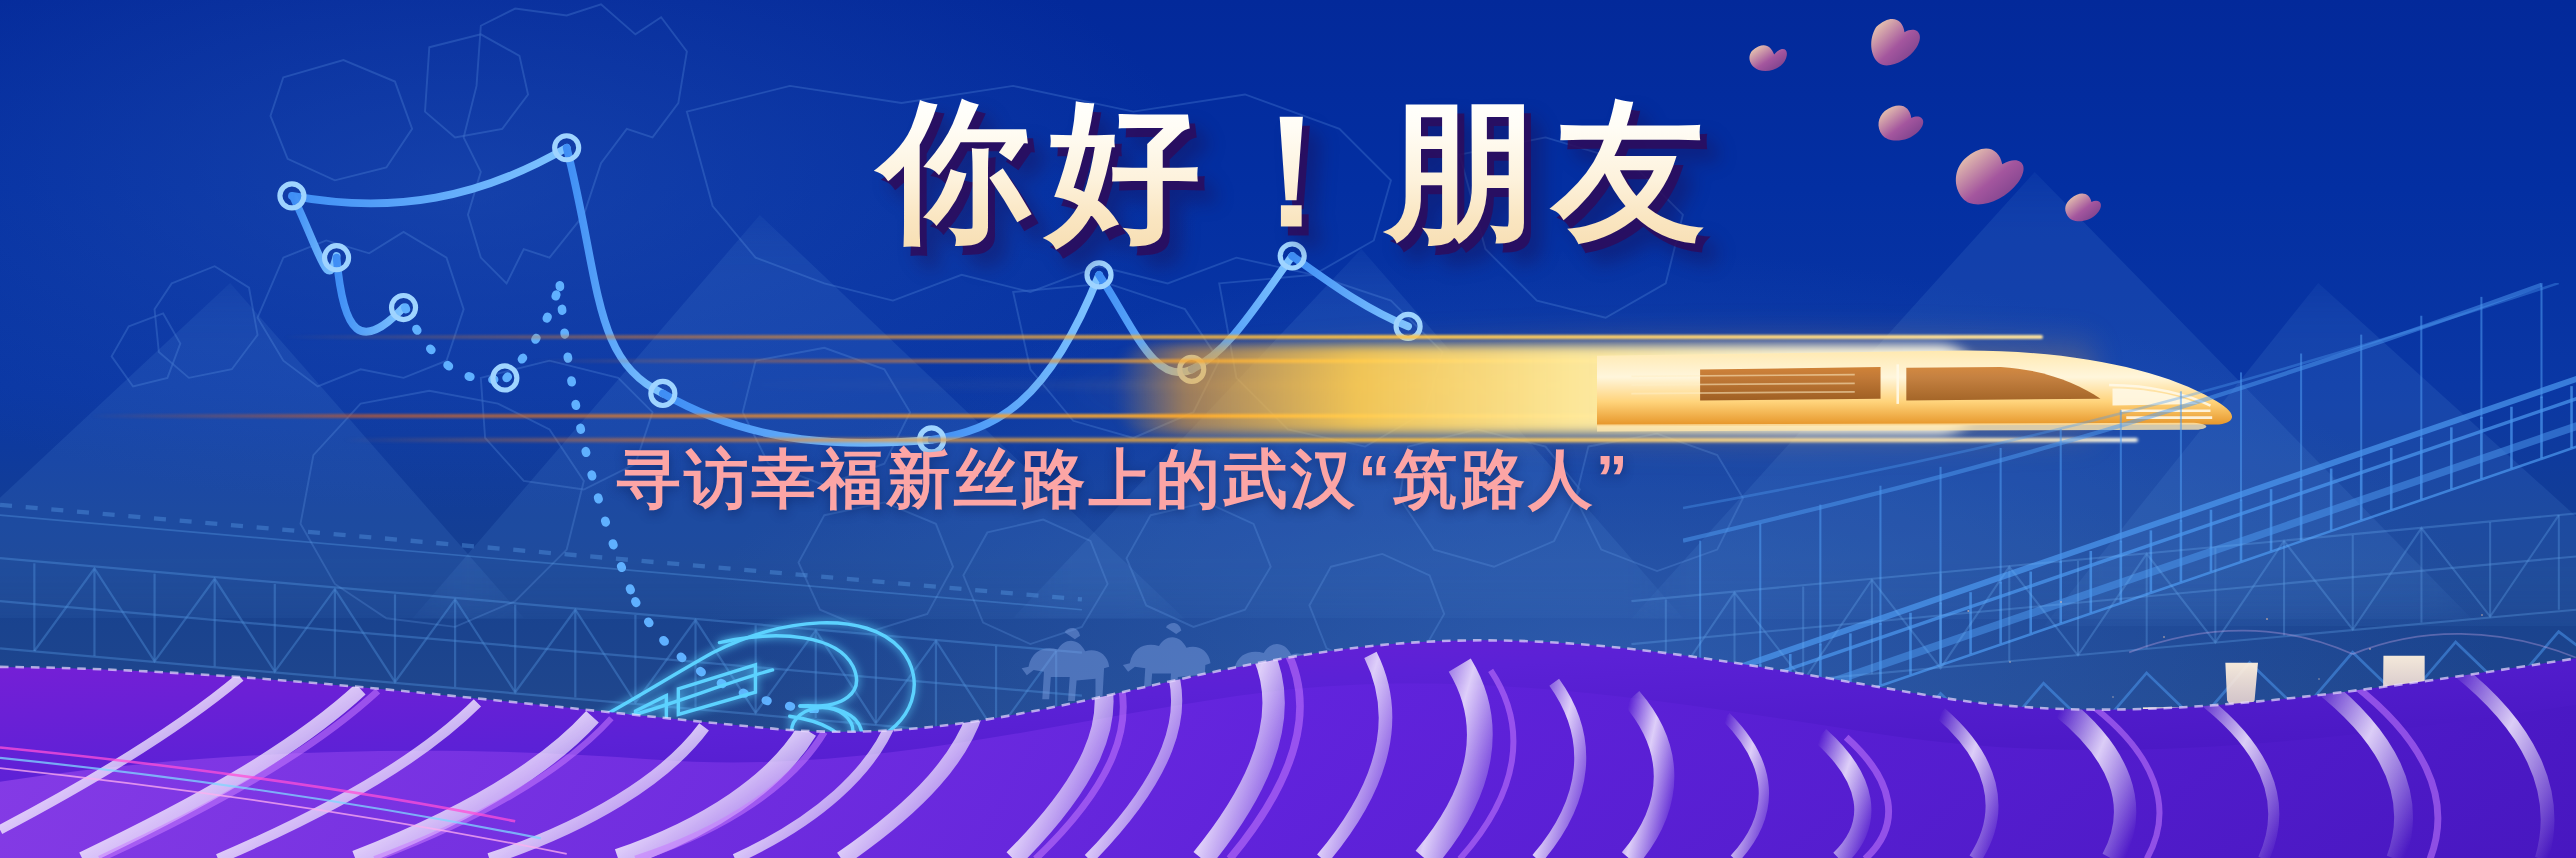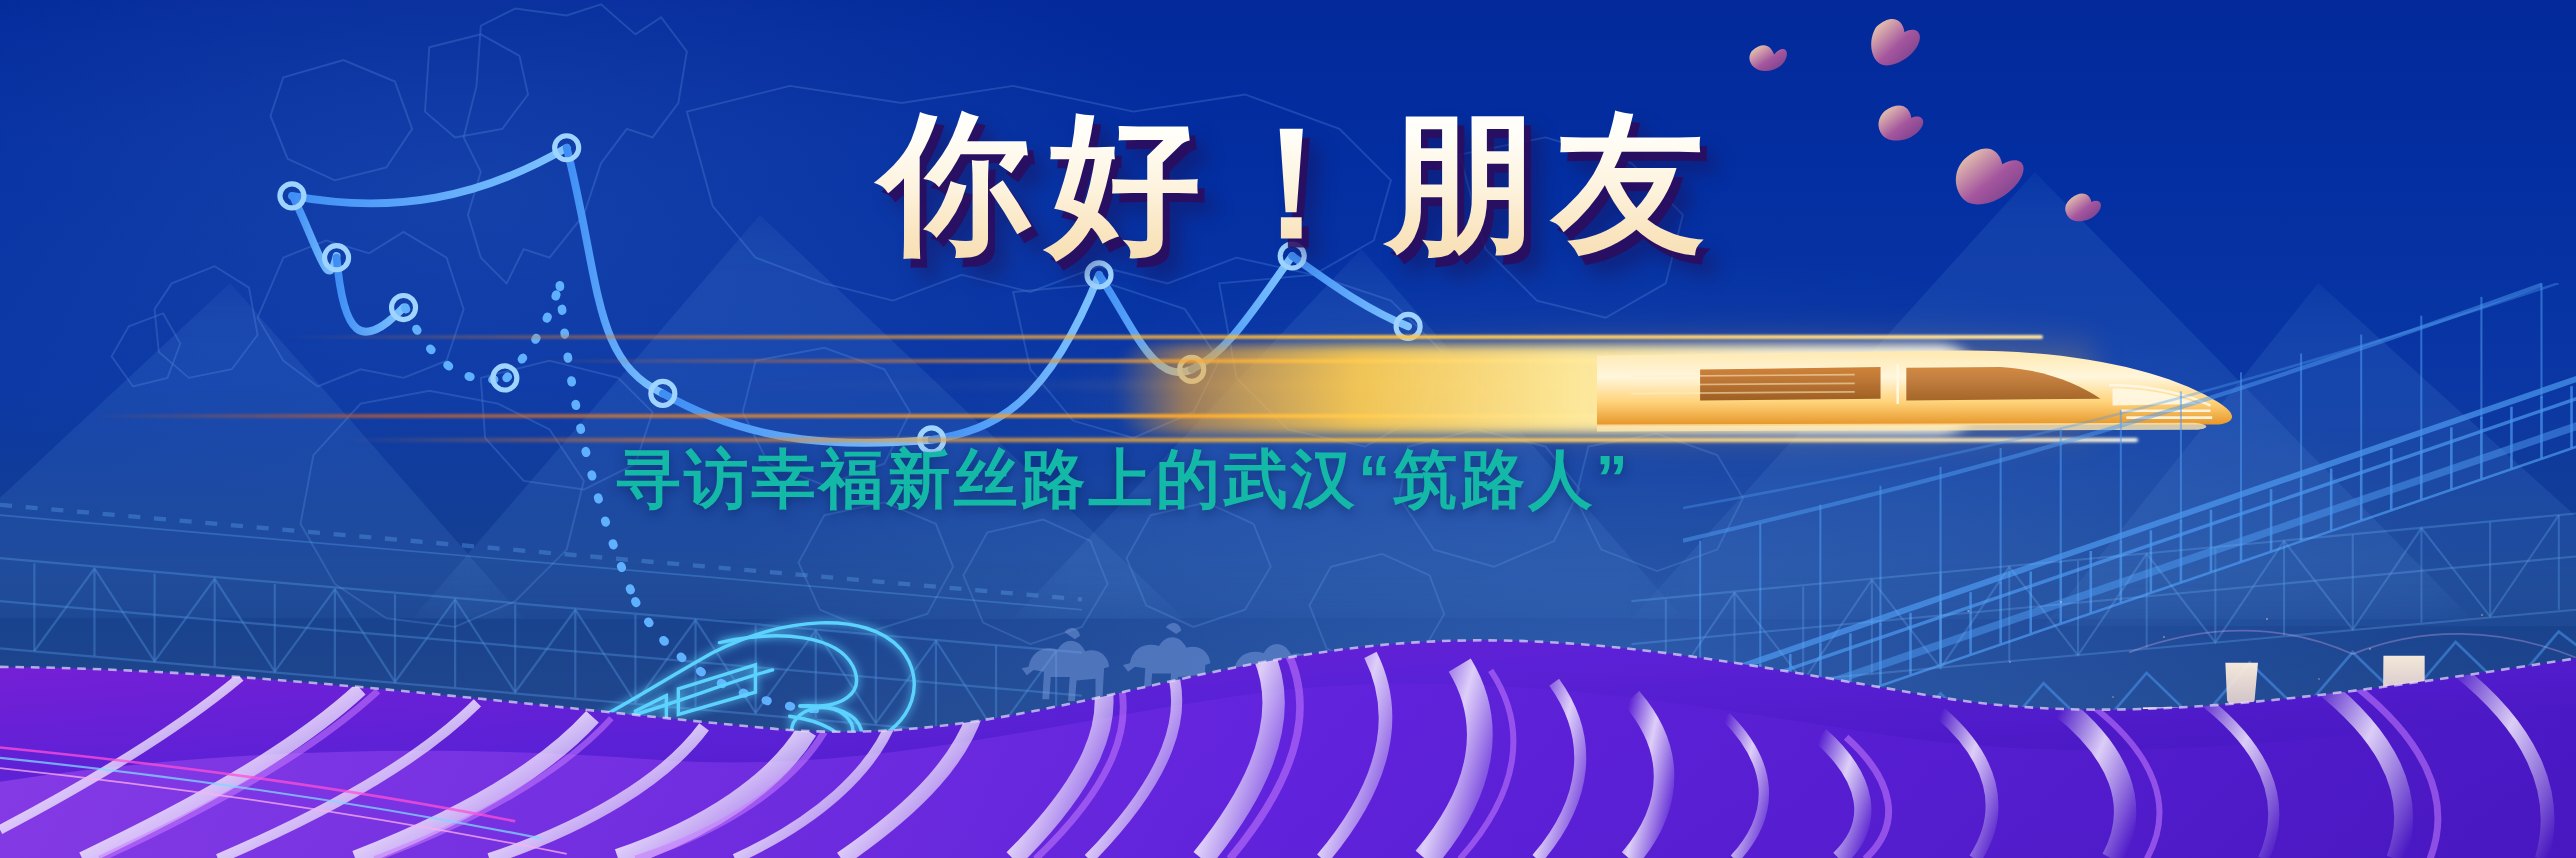--- a/index.html
+++ b/index.html
@@ -107,40 +107,40 @@
   .caravan{position:absolute;left:1013px;bottom:146px;width:704px;height:103px;opacity:.55;}
 
   
   .neontrain{position:absolute;left:498px;bottom:52px;width:532px;height:197px;}
 
   
   .silk{position:absolute;left:0;bottom:0;width:2576px;height:283px;}
 
   
   .title{
-    position:absolute;left:0;top:103px;width:2576px;
+    position:absolute;left:0;top:91px;width:2576px;
     text-align:center;
     font-size:153px;line-height:1.05;
     font-weight:bold;
     letter-spacing:15.5px;
     padding-left:24px;
     white-space:nowrap;
     background:linear-gradient(180deg,#FFFFFF 0%,#FFFDF6 22%,#FDF2DC 55%,#FAE6C2 78%,#F7DEB2 100%);
     -webkit-background-clip:text;background-clip:text;
     color:transparent;-webkit-text-fill-color:transparent;
     filter:drop-shadow(7.7px 9.4px 0px rgba(46,12,92,.85)) drop-shadow(12px 13.7px 8.6px rgba(30,8,70,.35));
   }
   .subtitle{
     position:absolute;left:0;top:447px;width:2248px;
     text-align:center;
     font-size:64px;line-height:1;
     font-weight:bold;
     letter-spacing:3.4px;
     white-space:nowrap;
-    color:#14b8a6;
+    color:#fca5a5;
     text-shadow:0 2.6px 10.3px rgba(5,20,70,.45);
   }
 </style>
 </head>
 <body>
 
 <div id="banner">
 
   <div class="sky"></div>
   <div class="haze">

